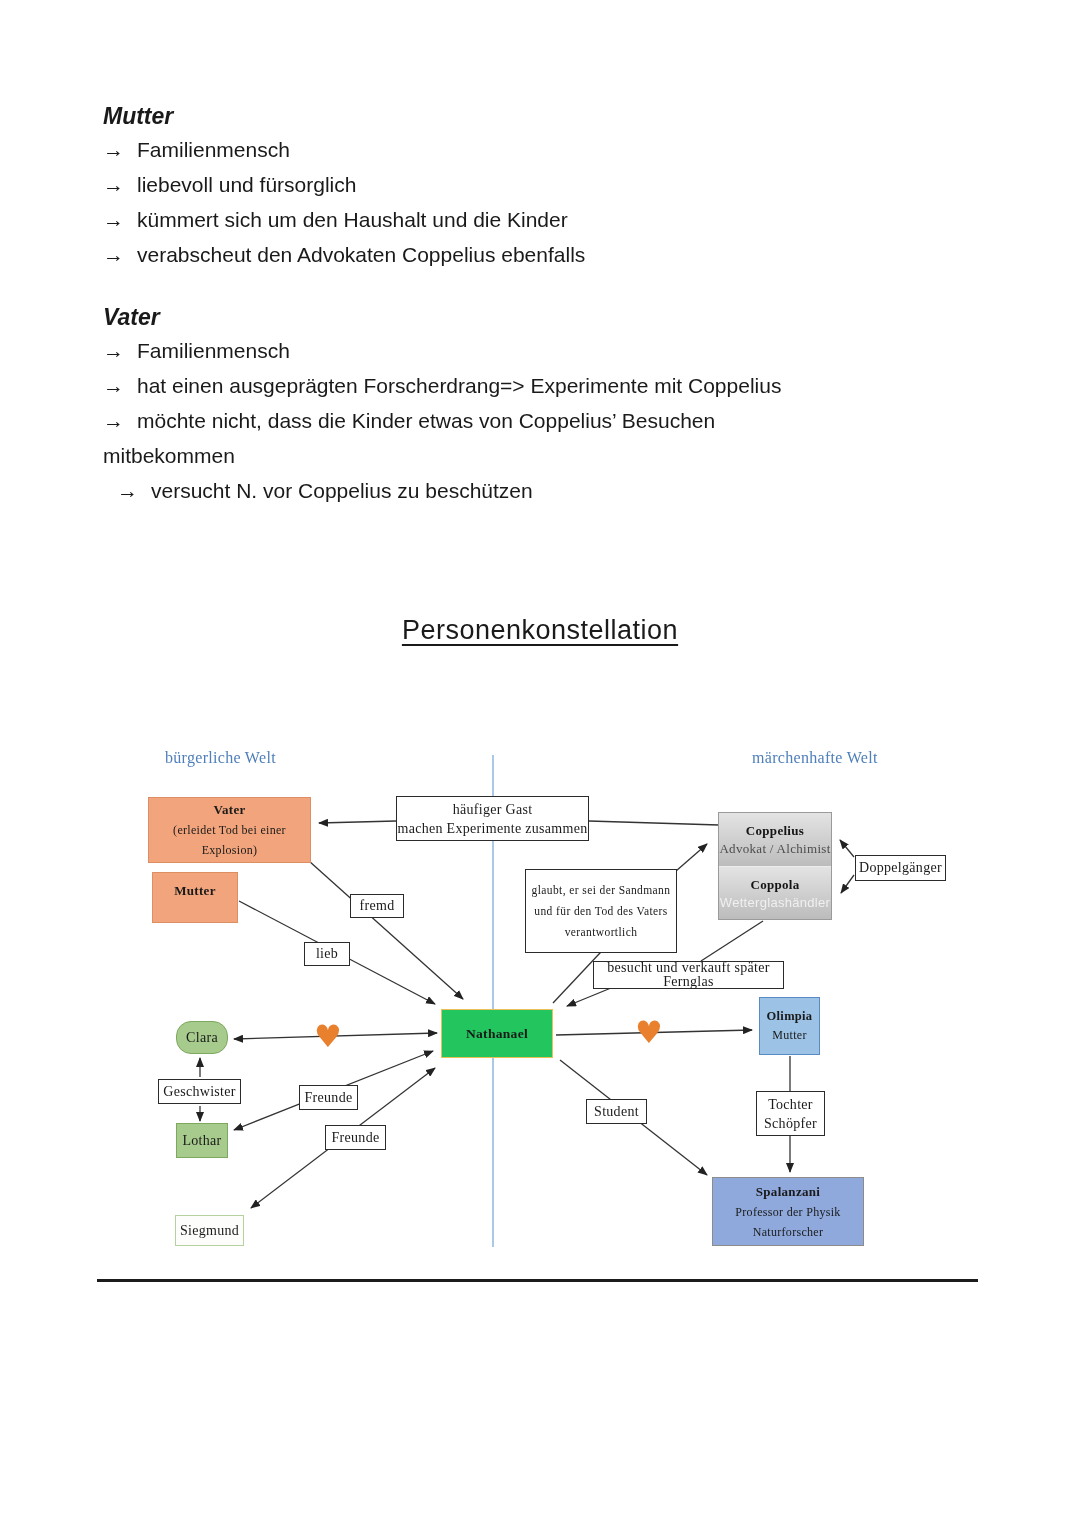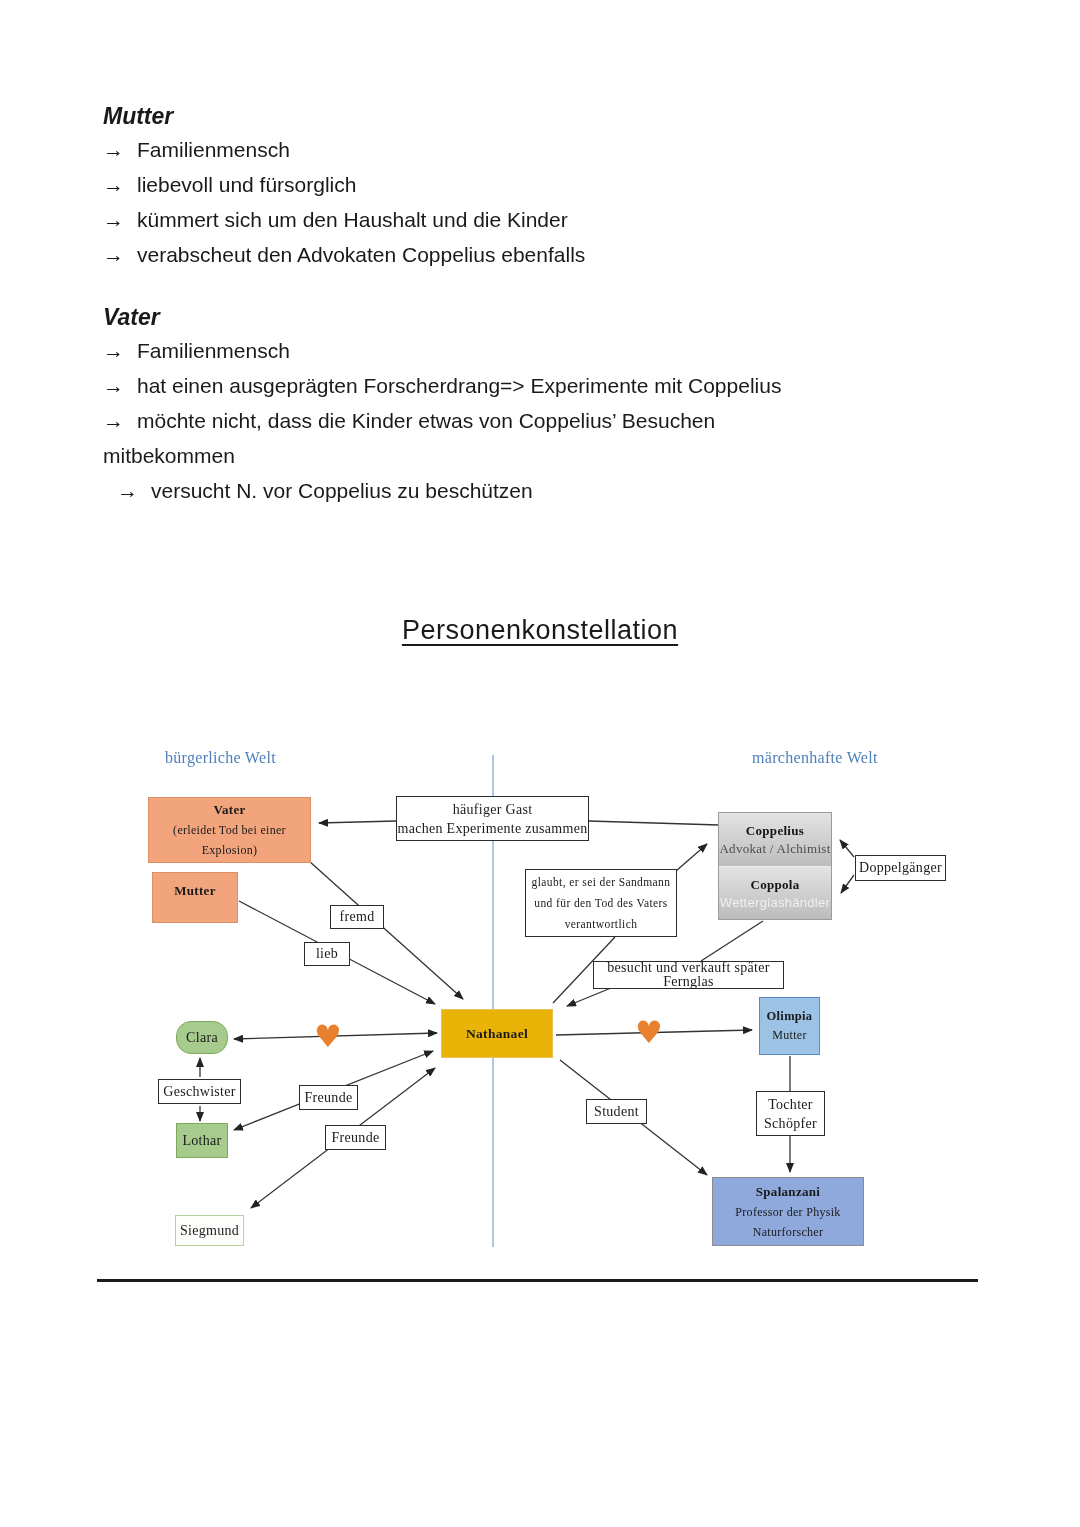--- a/index.html
+++ b/index.html
@@ -25,21 +25,21 @@
            font-family:"Liberation Serif",serif;}
   .connectors{position:absolute;left:0;top:0;z-index:1;}
   .divider{position:absolute;left:492px;top:755px;width:2px;height:492px;background:#abc8e6;z-index:0;}
   .world-label{position:absolute;font-size:16px;color:#4e7fba;letter-spacing:.3px;z-index:2;}
 
   .node{position:absolute;z-index:2;display:flex;flex-direction:column;justify-content:center;
         align-items:center;text-align:center;box-sizing:border-box;letter-spacing:.3px;}
   .nt{font-weight:bold;font-size:13px;line-height:20px;}
   .nl{font-size:12px;line-height:20px;}
   .salmon{background:#f2a57c;border:1px solid #dd8f63;}
-  .gold{background:#eab308;border:1px solid #eabf55;}
+  .gold{background:#22c55e;border:1px solid #eabf55;}
   .green{background:#a6cb8c;border:1px solid #7ca95e;}
   .green-outline{background:#fdfefb;border:1px solid #b5d19e;}
   .bluelight{background:#9cc2e5;border:1px solid #5a8ac2;}
   .bluemed{background:#8fa9dc;border:1px solid #8c8c8c;}
   .whitebox{background:#ffffff;border:1.3px solid #2b2b2b;}
   .label12{font-size:14px;line-height:14px;}
   .glaubt-line{font-size:11.5px;line-height:21px;letter-spacing:.4px;}
 
   .gray-stack{position:absolute;z-index:2;box-sizing:border-box;border:1px solid #9a9a9a;
               display:flex;flex-direction:column;text-align:center;letter-spacing:.3px;}
@@ -134,27 +134,27 @@
       <div class="gray-half">
         <div class="gh-title">Coppola</div>
         <div class="gh-sub light">Wetterglashändler</div>
       </div>
     </div>
 
     <div class="node whitebox" style="left:855px;top:855px;width:91px;height:26px;border-width:1.5px;">
       <div class="label12">Doppelgänger</div>
     </div>
 
-    <div class="node whitebox" style="left:525px;top:869px;width:152px;height:68px;">
+    <div class="node whitebox" style="left:525px;top:869px;width:152px;height:84px;">
       <div class="glaubt-line">glaubt, er sei der Sandmann</div>
       <div class="glaubt-line">und für den Tod des Vaters</div>
       <div class="glaubt-line">verantwortlich</div>
     </div>
 
-    <div class="node whitebox" style="left:330px;top:894px;width:54px;height:24px;margin-top:11px;">
+    <div class="node whitebox" style="left:350px;top:894px;width:54px;height:24px;">
       <div class="label12">fremd</div>
     </div>
 
     <div class="node whitebox" style="left:304px;top:942px;width:46px;height:24px;">
       <div class="label12">lieb</div>
     </div>
 
     <div class="node whitebox" style="left:593px;top:961px;width:191px;height:28px;">
       <div class="label12">besucht und verkauft später Fernglas</div>
     </div>

